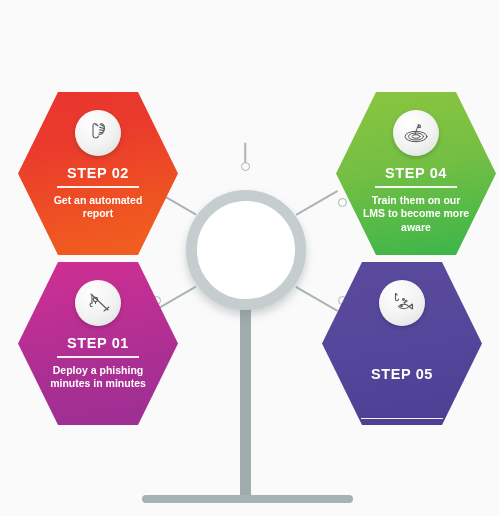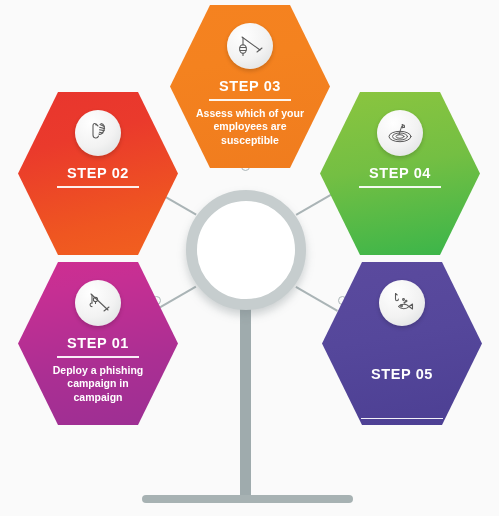--- a/index.html
+++ b/index.html
@@ -121,21 +121,21 @@
   #hex-step-02 {
     left: 18px; top: 92px;
     background: linear-gradient(165deg, #e8352e 0%, #ea3a2c 30%, #ef5621 75%, #f2611f 100%);
     align-items: center;
   }
   #hex-step-03 {
     left: 170px; top: 5px;
     background: linear-gradient(170deg, #f58220 0%, #f4821f 35%, #f07c1e 100%);
   }
   #hex-step-04 {
-    left: 320px; top: 92px;
+    left: 336px; top: 92px;
     background: linear-gradient(170deg, #8bc53f 0%, #74bf43 45%, #39b54a 100%);
   }
   #hex-step-05 {
     left: 322px; top: 262px;
     background: linear-gradient(170deg, #5b4a9e 0%, #55479b 45%, #4c3f93 100%);
     justify-content: space-between;
   }
 </style>
 </head>
 <body>
@@ -155,82 +155,68 @@
   <div class="connector-dot" style="left:152px; top:296px;"></div>
 
   <div class="connector" style="left:296px; top:286px; width:48px; transform:rotate(30deg);"></div>
   <div class="connector-dot" style="left:338px; top:296px;"></div>
 
   <div class="connector" style="left:245px; top:168px; width:26px; transform:rotate(-90deg);"></div>
   <div class="connector-dot" style="left:241px; top:162px;"></div>
 
   <div class="center-ring"></div>
 
-  <div class="hex" id="hex-step-03">
-    <div class="hex-icon">
-      <svg width="30" height="30" viewBox="0 0 30 30" fill="none" stroke="#5b5b5b" stroke-width="1.1" stroke-linecap="round" stroke-linejoin="round">
-        <line x1="7" y1="6" x2="25" y2="19"></line>
-        <line x1="22" y1="21" x2="27" y2="17"></line>
-        <line x1="8" y1="7" x2="8" y2="14"></line>
-        <ellipse cx="8" cy="18" rx="3.4" ry="4.3"></ellipse>
-        <line x1="5.2" y1="16.5" x2="10.8" y2="16.5"></line>
-        <line x1="5.2" y1="19.5" x2="10.8" y2="19.5"></line>
-        <line x1="8" y1="22.3" x2="8" y2="24.5"></line>
-      </svg>
-    </div>
-    <div class="hex-step">STEP 03</div>
-    <div class="hex-rule"></div>
-    <div class="hex-desc">Assess which of your employees are susceptible</div>
-  </div>
 
   <div class="hex" id="hex-step-02">
     <div class="hex-icon">
       <svg width="30" height="30" viewBox="0 0 30 30" fill="none" stroke="#5b5b5b" stroke-width="1.1" stroke-linecap="round" stroke-linejoin="round">
         <path d="M13 7 C13 5 10 5 10 7.5 L10 17 C10 20.5 14.5 21 15.5 18"></path>
         <line x1="13" y1="6" x2="15" y2="8"></line>
         <path d="M18 5.5 C21 6 22 9 21 12 C20 15.5 17 17 16 16"></path>
         <line x1="17" y1="6.6" x2="21.3" y2="8.4"></line>
         <line x1="16.6" y1="9.2" x2="21.6" y2="10.6"></line>
         <line x1="16.5" y1="11.8" x2="21.2" y2="12.6"></line>
         <line x1="16.4" y1="14.2" x2="19.8" y2="15"></line>
       </svg>
     </div>
     <div class="hex-step">STEP 02</div>
     <div class="hex-rule"></div>
+    <div class="hex-desc">Get an automated report</div>
   </div>
 
   <div class="hex" id="hex-step-04">
     <div class="hex-icon">
       <svg width="30" height="30" viewBox="0 0 30 30" fill="none" stroke="#5b5b5b" stroke-width="1" stroke-linecap="round" stroke-linejoin="round">
         <ellipse cx="15" cy="18.5" rx="11" ry="5.2"></ellipse>
         <ellipse cx="15" cy="18.5" rx="7.5" ry="3.5"></ellipse>
         <ellipse cx="15" cy="18.5" rx="4" ry="1.8"></ellipse>
         <path d="M14 16.5 L16.5 9 L18.5 7"></path>
         <path d="M16.5 9 L19.5 9.5"></path>
         <path d="M17.4 6.5 L20 8 L18 9.8 Z"></path>
       </svg>
     </div>
     <div class="hex-step">STEP 04</div>
     <div class="hex-rule"></div>
+    <div class="hex-desc">Train them on our LMS to become more aware</div>
   </div>
 
   <div class="hex" id="hex-step-01">
     <div class="hex-icon">
       <svg width="30" height="30" viewBox="0 0 30 30" fill="none" stroke="#5b5b5b" stroke-width="1.1" stroke-linecap="round" stroke-linejoin="round">
         <line x1="8" y1="6" x2="25" y2="22"></line>
         <line x1="21" y1="23" x2="26" y2="19"></line>
         <line x1="9" y1="7" x2="9" y2="15"></line>
         <path d="M9 15 C6.4 15 6.4 18.6 9 18.6"></path>
         <circle cx="12.5" cy="11.5" r="2.1"></circle>
         <line x1="12.5" y1="13.6" x2="12.5" y2="15.4"></line>
       </svg>
     </div>
     <div class="hex-step">STEP 01</div>
     <div class="hex-rule"></div>
-    <div class="hex-desc">Deploy a phishing campaign in campaign</div>
+    <div class="hex-desc">Deploy a phishing minutes in minutes</div>
   </div>
 
   <div class="hex" id="hex-step-05">
     <div class="hex-icon">
       <svg width="30" height="30" viewBox="0 0 30 30" fill="none" stroke="#5b5b5b" stroke-width="1.1" stroke-linecap="round" stroke-linejoin="round">
         <path d="M8.5 5.5 L8.5 11 C8.5 13.4 11.4 13.4 11.4 11"></path>
         <line x1="8.5" y1="5.5" x2="10.2" y2="7"></line>
         <path d="M11.5 18.5 C14 15.5 19.5 15.5 22 18.5 C19.5 21.5 14 21.5 11.5 18.5 Z"></path>
         <path d="M22 18.5 L25.5 16 L25.5 21 Z"></path>
         <circle cx="14.5" cy="18" r="0.9"></circle>

